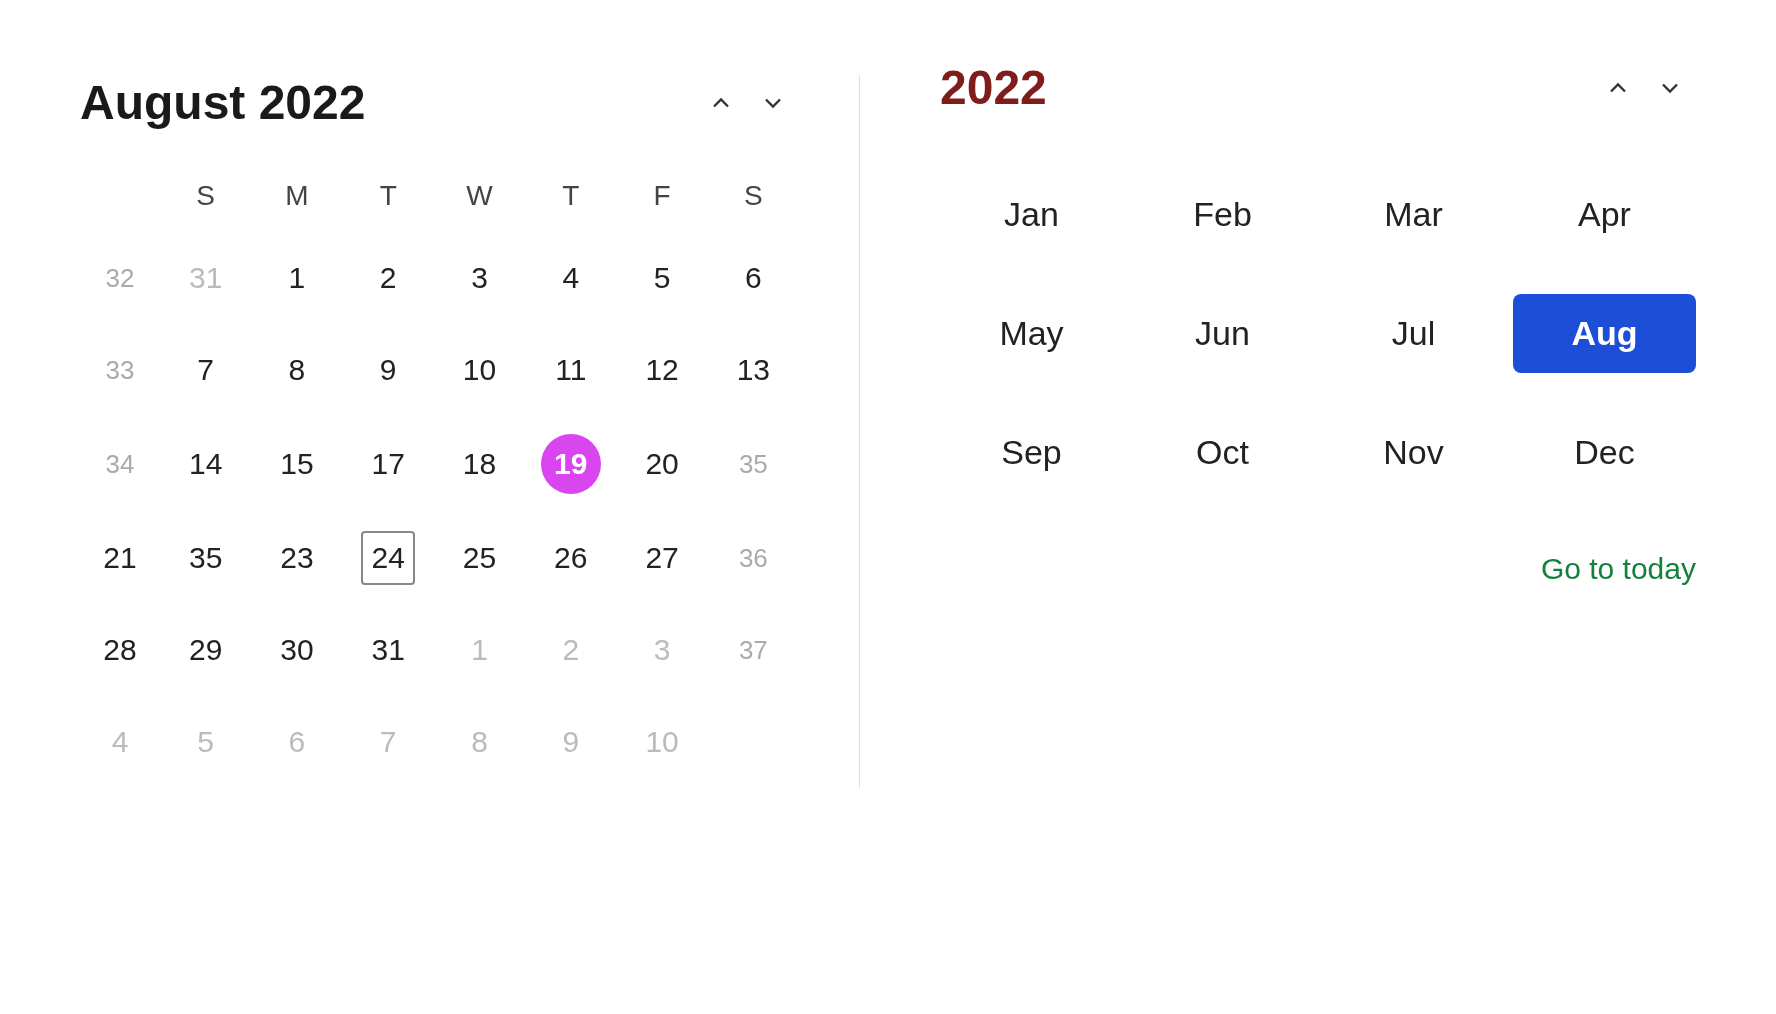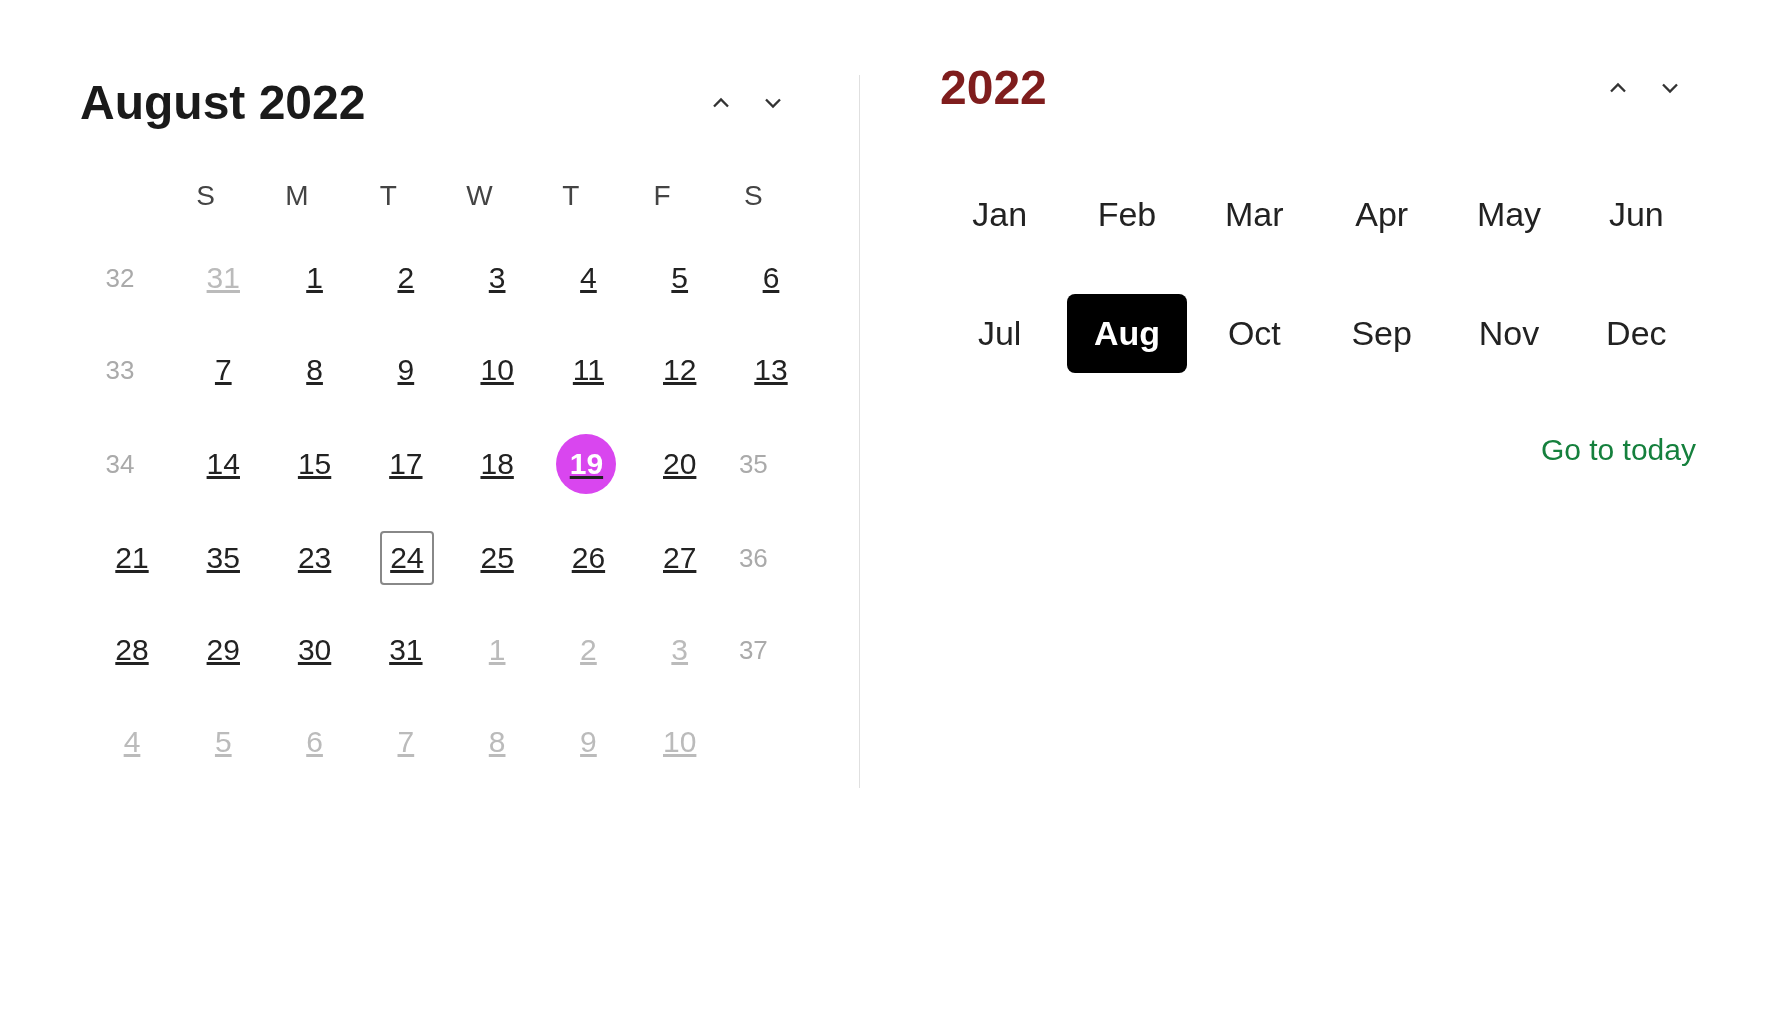--- a/index.html
+++ b/index.html
@@ -77,24 +77,23 @@
       align-items: center;
       justify-content: center;
     }
     .day-cell {
       text-align: center;
       font-size: 30px;
       color: #222;
       padding: 18px 0;
       display: flex;
       align-items: center;
-      justify-content: flex-end;
+      justify-content: center;
       cursor: pointer;
       position: relative;
-      text-decoration: underline;
     }
     .day-cell.other-month {
       color: #bbb;
     }
     .day-cell.selected-circle {
       
     }
     .day-cell.selected-circle .day-num {
       background: #7b2d8b;
       color: #fff;
@@ -133,37 +132,37 @@
       margin-bottom: 60px;
     }
     .year-title {
       font-size: 48px;
       font-weight: 700;
       color: #7f1d1d;
       flex: 1;
     }
     .month-grid {
       display: grid;
-      grid-template-columns: repeat(6, 1fr);
+      grid-template-columns: repeat(4, 1fr);
       gap: 8px;
       row-gap: 40px;
     }
     .month-cell {
       text-align: center;
       font-size: 34px;
       color: #222;
       padding: 20px 10px;
       cursor: pointer;
       display: flex;
       align-items: center;
       justify-content: center;
       border-radius: 6px;
     }
     .month-cell.active {
-      background: #000000;
+      background: #1d4ed8;
       color: #fff;
       border-radius: 8px;
       font-weight: 600;
     }
     .go-today {
       margin-top: 60px;
       text-align: right;
       font-size: 30px;
       color: #15803d;
       cursor: pointer;
@@ -358,21 +357,21 @@
 
     <div class="month-grid">
       <div class="month-cell">Jan</div>
       <div class="month-cell">Feb</div>
       <div class="month-cell">Mar</div>
       <div class="month-cell">Apr</div>
       <div class="month-cell">May</div>
       <div class="month-cell">Jun</div>
       <div class="month-cell">Jul</div>
       <div class="month-cell active">Aug</div>
+      <div class="month-cell">Sep</div>
       <div class="month-cell">Oct</div>
-      <div class="month-cell">Sep</div>
       <div class="month-cell">Nov</div>
       <div class="month-cell">Dec</div>
     </div>
 
     <div class="go-today">Go to today</div>
   </div>
 </div>
 
 </body></html>

